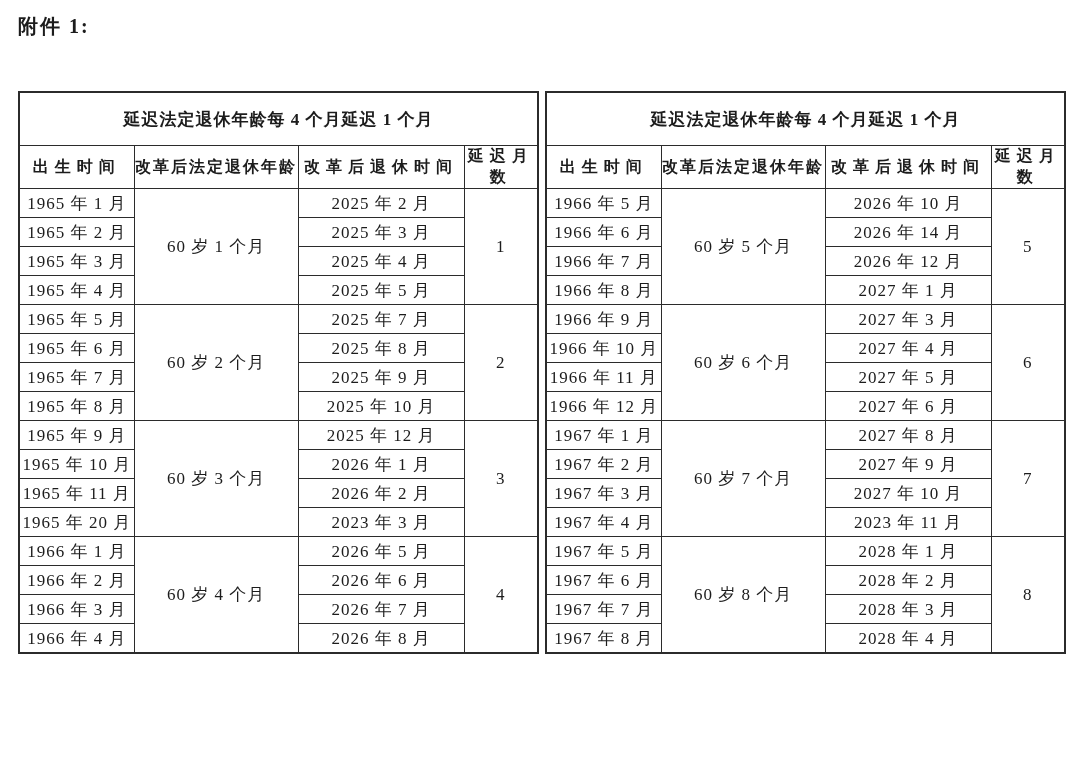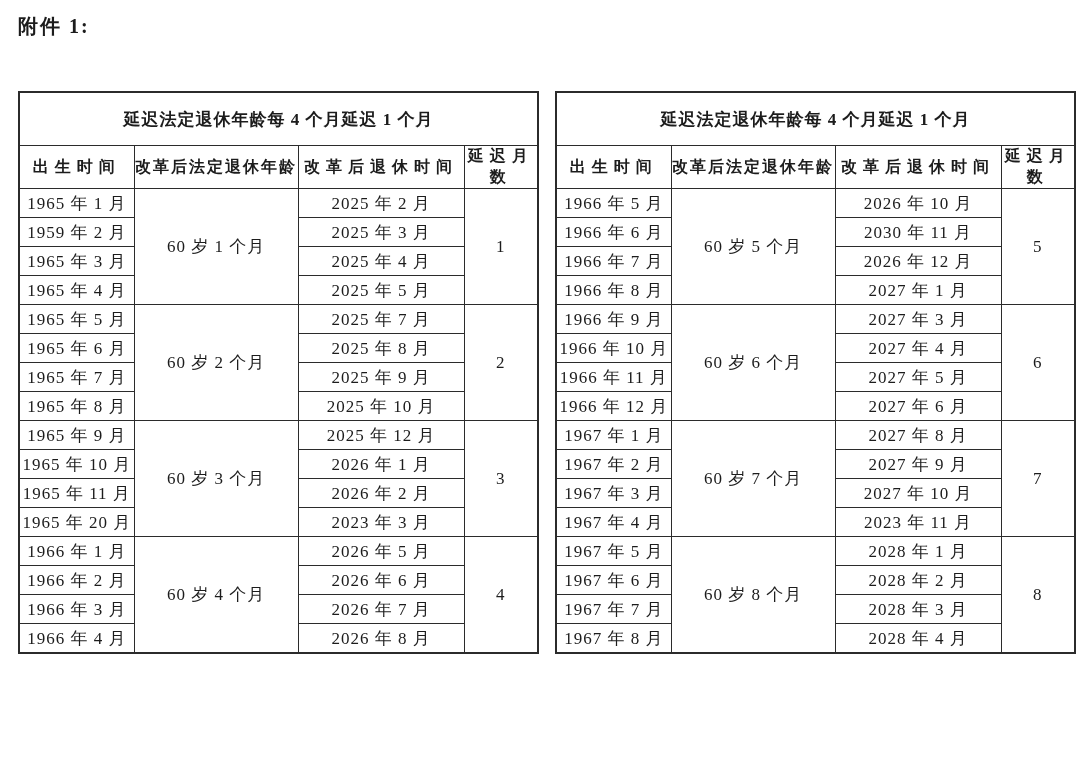--- a/index.html
+++ b/index.html
@@ -27,21 +27,21 @@
   .title {
     margin: 68px 0 0 0;
     text-align: center;
     font-size: 30px;
     font-weight: 700;
     letter-spacing: 2px;
     line-height: 36px;
   }
   .tables {
     display: flex;
-    gap: 16px;
+    gap: 6px;
     margin-top: 52px;
   }
   table.half {
     border-collapse: collapse;
     table-layout: fixed;
     width: 519px;
     border: 2px solid #2b2b2b;
   }
   table.half th, table.half td {
     border: 1px solid #2b2b2b;
@@ -105,21 +105,21 @@
         </tr>
       </thead>
       <tbody>
           <tr>
             <td>1965 年 1 月</td>
             <td rowspan="4">60 岁 1 个月</td>
             <td>2025 年 2 月</td>
             <td rowspan="4">1</td>
           </tr>
           <tr>
-            <td>1959 年 2 月</td>
+            <td>1965 年 2 月</td>
             <td>2025 年 3 月</td>
           </tr>
           <tr>
             <td>1965 年 3 月</td>
             <td>2025 年 4 月</td>
           </tr>
           <tr>
             <td>1965 年 4 月</td>
             <td>2025 年 5 月</td>
           </tr>
@@ -200,21 +200,21 @@
       </thead>
       <tbody>
           <tr>
             <td>1966 年 5 月</td>
             <td rowspan="4">60 岁 5 个月</td>
             <td>2026 年 10 月</td>
             <td rowspan="4">5</td>
           </tr>
           <tr>
             <td>1966 年 6 月</td>
-            <td>2030 年 11 月</td>
+            <td>2026 年 14 月</td>
           </tr>
           <tr>
             <td>1966 年 7 月</td>
             <td>2026 年 12 月</td>
           </tr>
           <tr>
             <td>1966 年 8 月</td>
             <td>2027 年 1 月</td>
           </tr>
           <tr>

